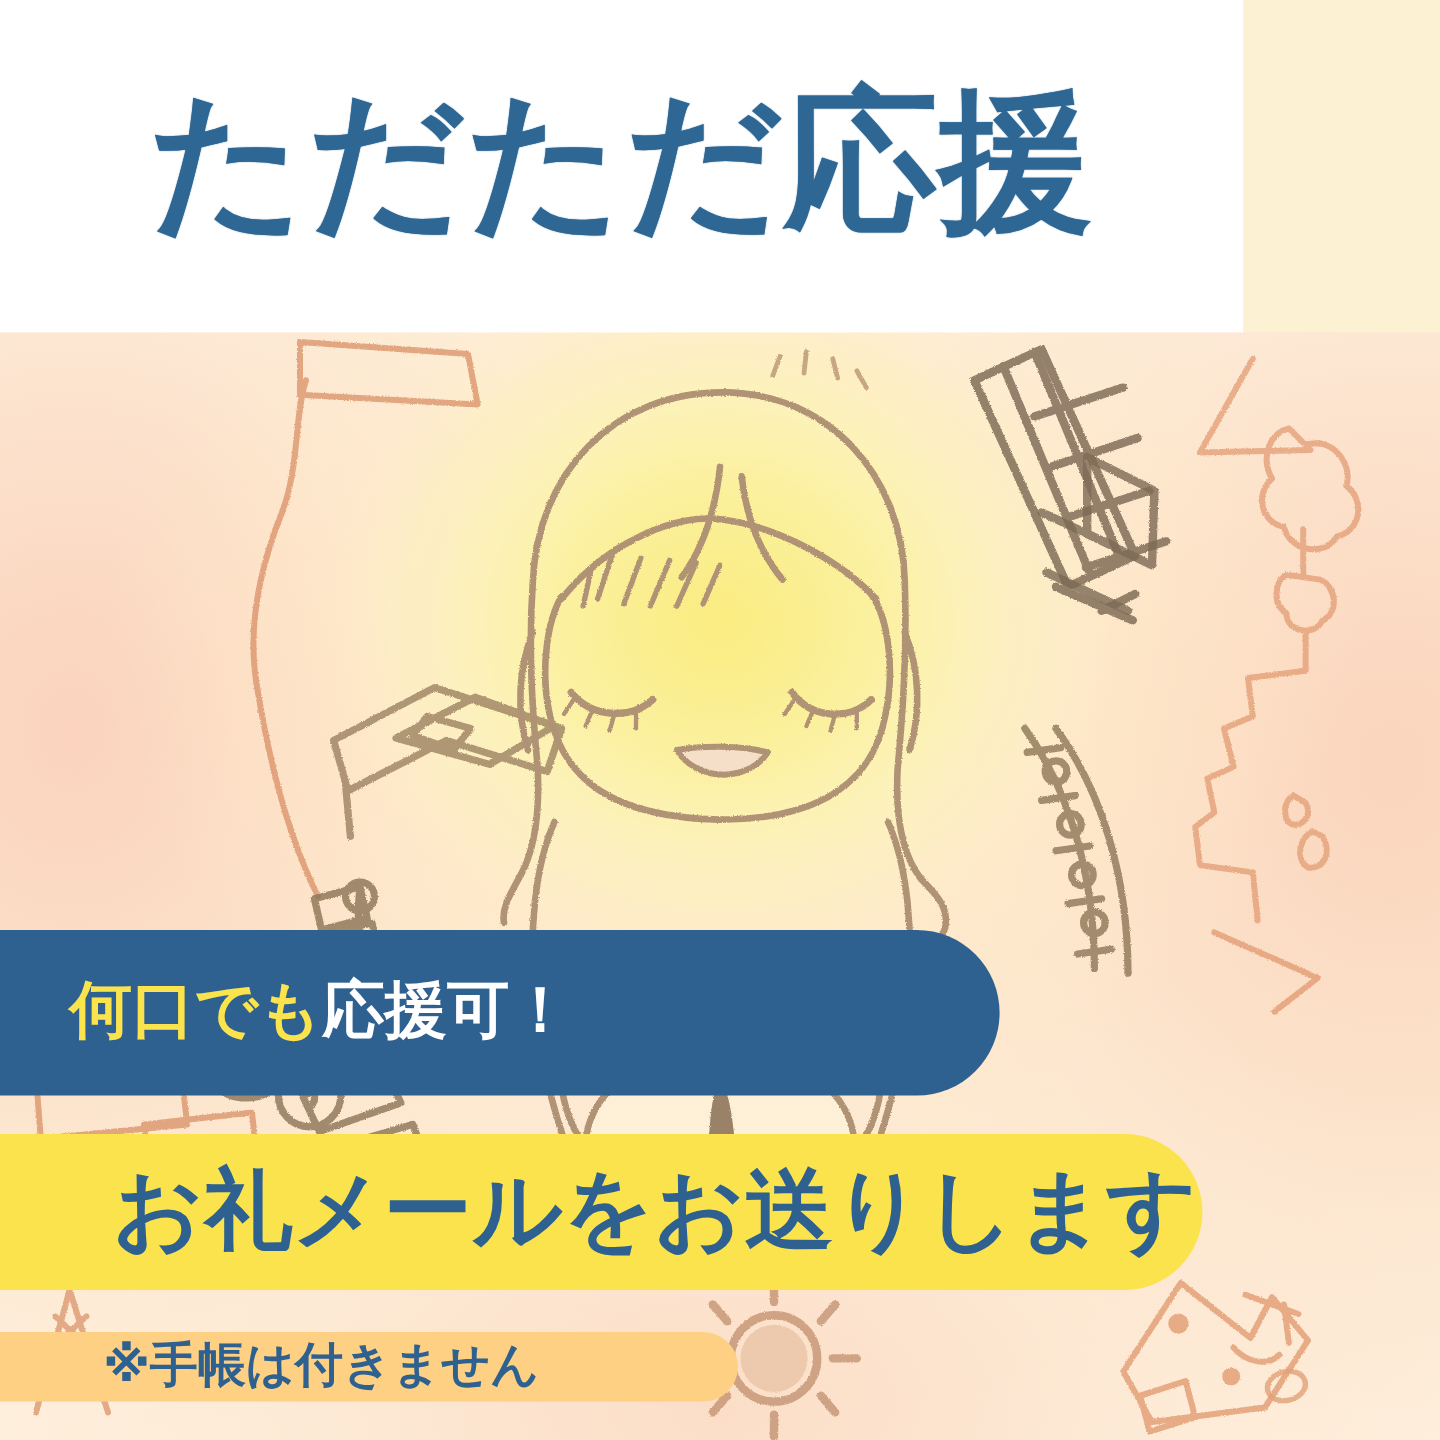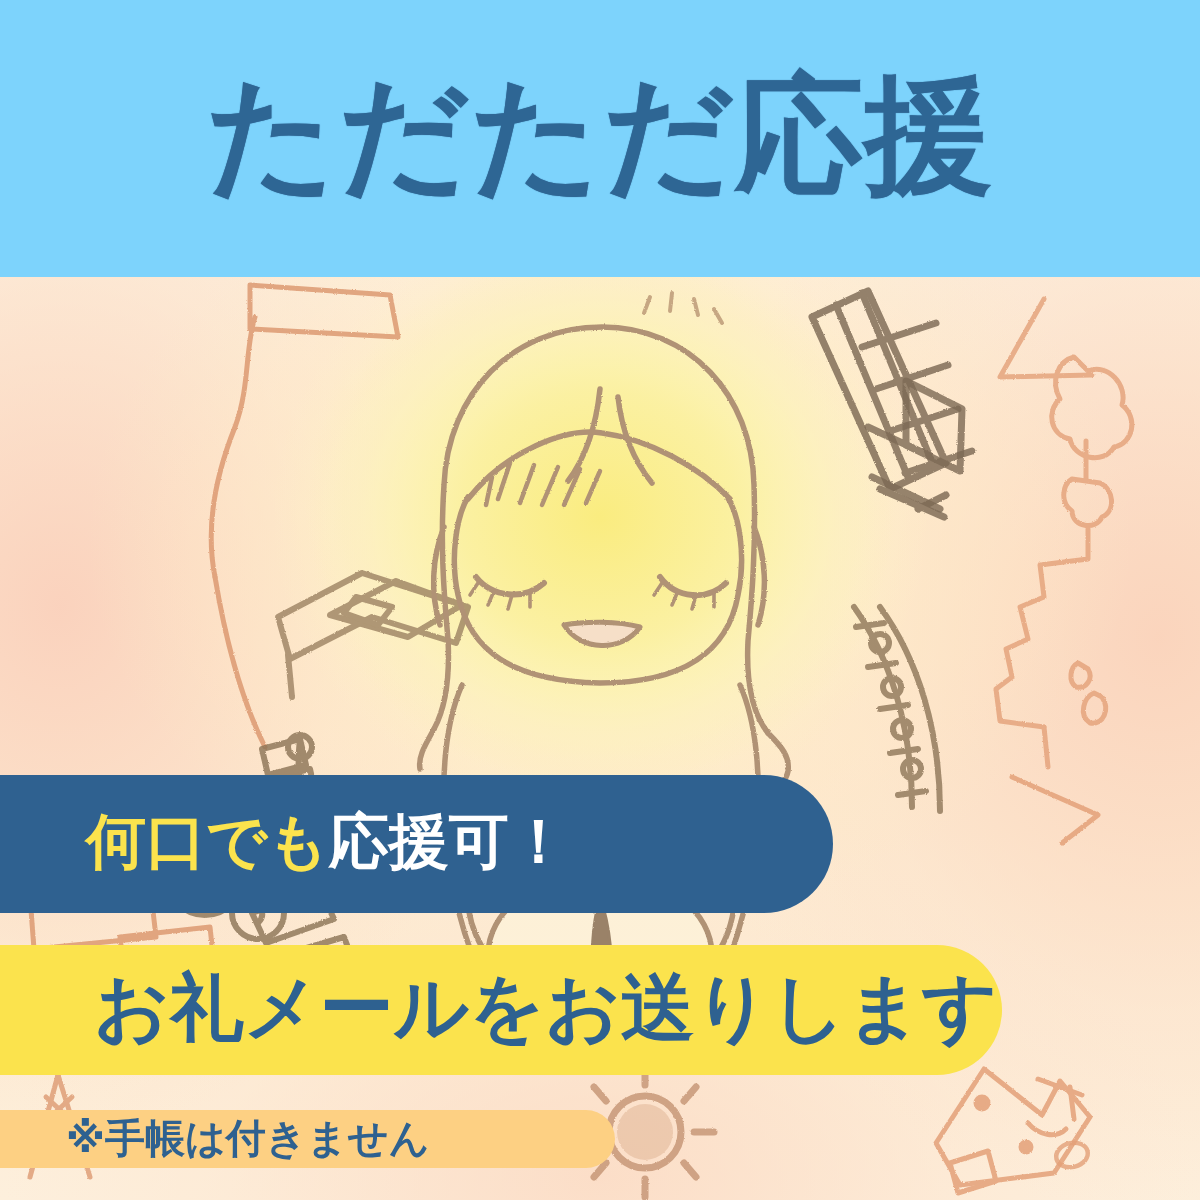--- a/index.html
+++ b/index.html
@@ -16,23 +16,23 @@
     height: 1200px;
     overflow: hidden;
     font-family: "Liberation Sans", "DejaVu Sans", sans-serif;
     background: #fdf1d4;
   }
 
   
   .header-band {
     position: absolute;
     left: 0; top: 0;
-    width: 1200px;
+    width: 1036px;
     height: 277px;
-    background: #7dd3fc;
+    background: #ffffff;
     display: flex;
     align-items: center;
     justify-content: center;
     z-index: 6;
   }
   .header-title {
     font-size: 128px;
     font-weight: 700;
     color: #2e6694;
     letter-spacing: 0.01em;
@@ -83,26 +83,25 @@
     left: 0;
     top: 775px;
     width: 833px;
     height: 138px;
     background: #2f6190;
     border-top-right-radius: 69px;
     border-bottom-right-radius: 69px;
     padding-left: 58px;
   }
   .banner-primary .txt {
-    font-size: 60px;
+    font-size: 52px;
     font-weight: 700;
     line-height: 1;
     white-space: nowrap;
     transform: translateY(-2px);
-    margin-left: 28px;
   }
   .banner-primary .part-hi { color: #fbe34d; }
   .banner-primary .part-lo { color: #ffffff; }
 
   .banner-secondary {
     left: 0;
     top: 945px;
     width: 1002px;
     height: 130px;
     background: #fbe34d;
@@ -120,21 +119,21 @@
   }
 
   .banner-note {
     left: 0;
     top: 1110px;
     width: 615px;
     height: 58px;
     background: #fdd083;
     border-top-right-radius: 29px;
     border-bottom-right-radius: 29px;
-    padding-left: 66px;
+    padding-left: 86px;
   }
   .banner-note .txt {
     font-size: 40px;
     font-weight: 700;
     color: #2e6190;
     line-height: 1;
     white-space: nowrap;
     transform: translateY(-1px);
   }
 </style>

